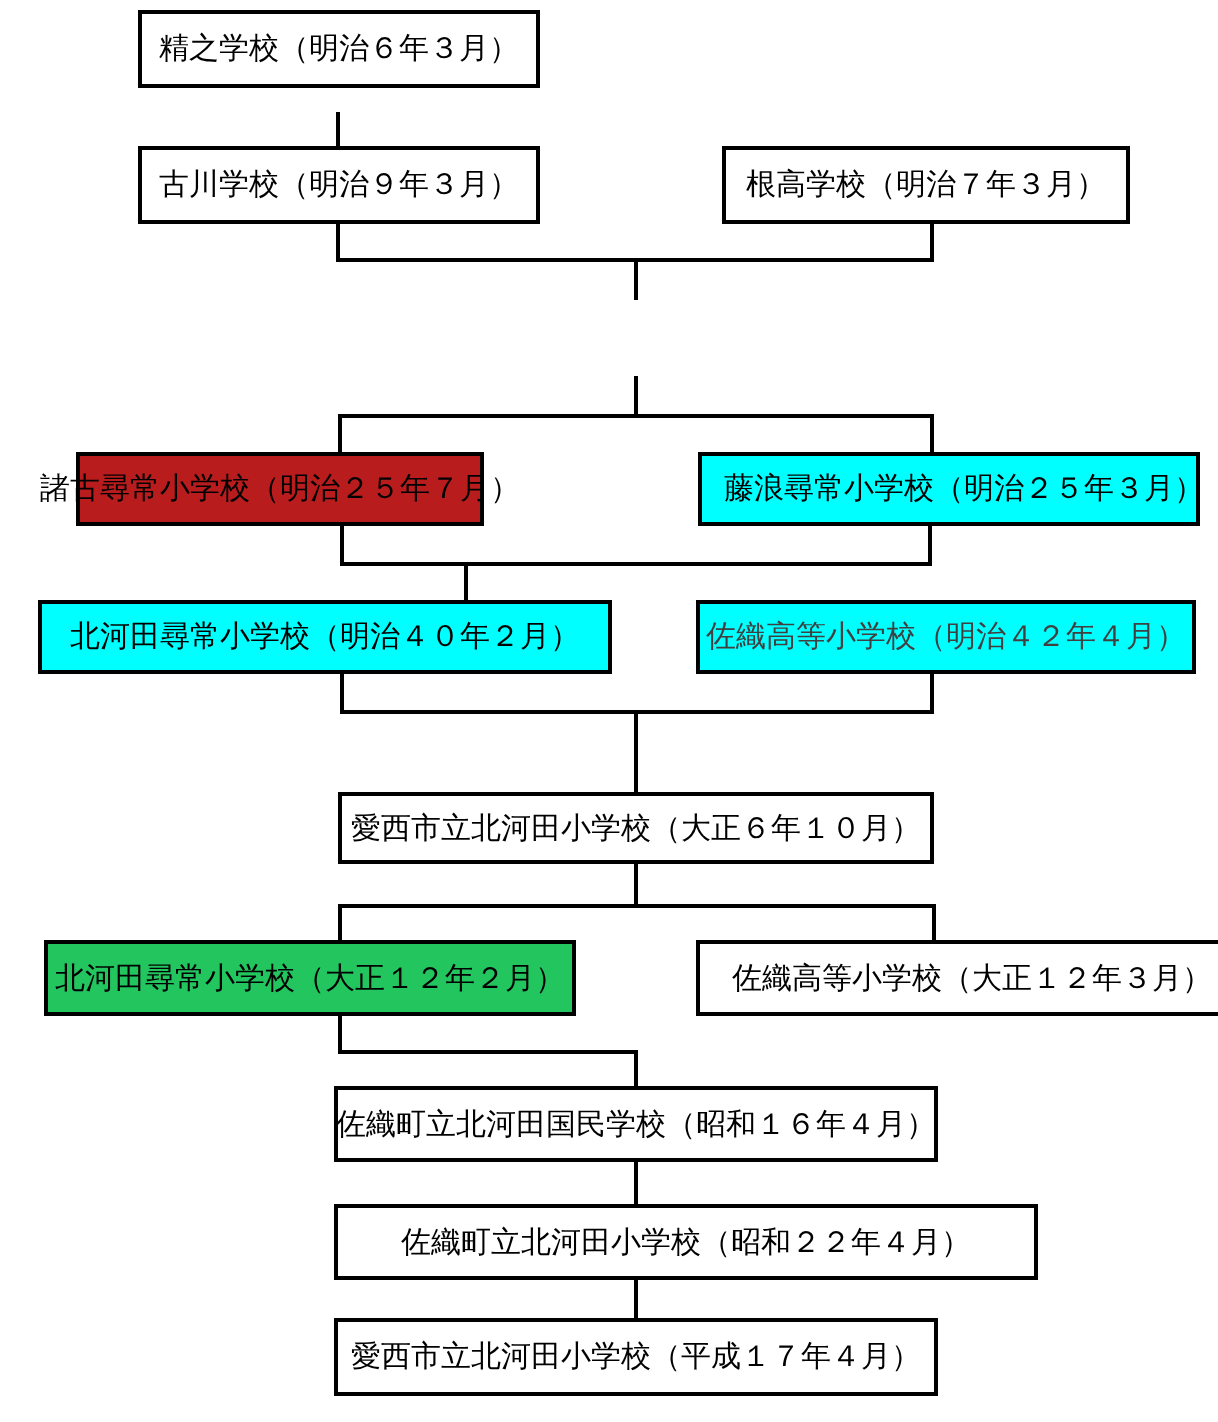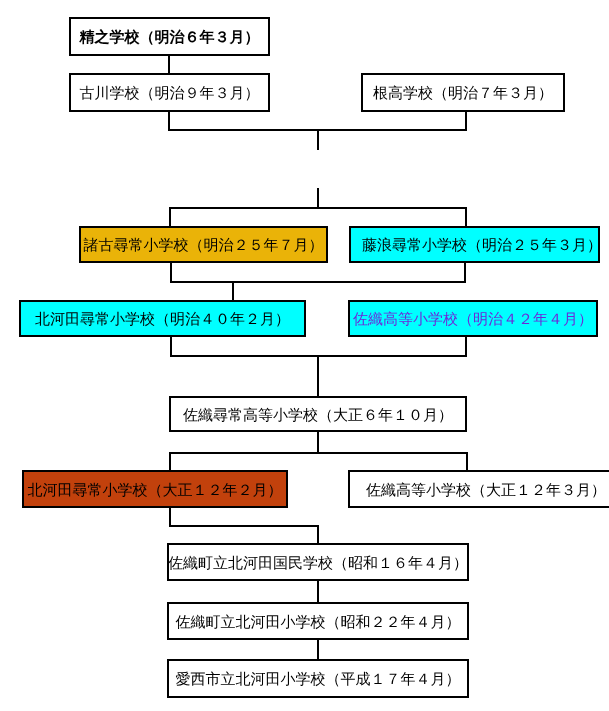--- a/index.html
+++ b/index.html
@@ -28,32 +28,32 @@
     line-height: 1;
   }
   .line {
     position: absolute;
   }
 </style>
 </head>
 <body>
 
 <div id="diagram-canvas">
-    <div class="node" style="left: 69px; top: 17px; width: 201px; height: 39px; background: rgb(255, 255, 255); border-color: rgb(0, 0, 0); color: rgb(0, 0, 0); font-weight: bold;">精之学校（明治６年３月）</div>
+    <div class="node" style="left: 69px; top: 5px; width: 201px; height: 39px; background: rgb(255, 255, 255); border-color: rgb(0, 0, 0); color: rgb(0, 0, 0);">精之学校（明治６年３月）</div>
     <div class="node" style="left: 69px; top: 73px; width: 201px; height: 39px; background: rgb(255, 255, 255); border-color: rgb(0, 0, 0); color: rgb(0, 0, 0);">古川学校（明治９年３月）</div>
     <div class="node" style="left: 361px; top: 73px; width: 204px; height: 39px; background: rgb(255, 255, 255); border-color: rgb(0, 0, 0); color: rgb(0, 0, 0);">根高学校（明治７年３月）</div>
-    <div class="node" style="left: 38px; top: 226px; width: 249px; height: 37px; background: #eab308; border-color: rgb(0, 0, 0); color: rgb(0, 0, 0); margin-left: 41px;">諸古尋常小学校（明治２５年７月）</div>
+    <div class="node" style="left: 38px; top: 226px; width: 204px; height: 37px; background: #b91c1c; border-color: rgb(0, 0, 0); color: rgb(0, 0, 0);">諸古尋常小学校（明治２５年７月）</div>
     <div class="node" style="left: 349px; top: 226px; width: 251px; height: 37px; background: rgb(0, 255, 255); border-color: rgb(0, 0, 0); color: rgb(0, 0, 0); padding-left: 15px;">藤浪尋常小学校（明治２５年３月）</div>
     <div class="node" style="left: 19px; top: 300px; width: 287px; height: 37px; background: rgb(0, 255, 255); border-color: rgb(0, 0, 0); color: rgb(0, 0, 0);">北河田尋常小学校（明治４０年２月）</div>
-    <div class="node" style="left: 348px; top: 300px; width: 250px; height: 37px; background: rgb(0, 255, 255); border-color: rgb(0, 0, 0); color: #6d28d9;">佐織高等小学校（明治４２年４月）</div>
-    <div class="node" style="left: 169px; top: 396px; width: 298px; height: 36px; background: rgb(255, 255, 255); border-color: rgb(0, 0, 0); color: rgb(0, 0, 0);">佐織尋常高等小学校（大正６年１０月）</div>
-    <div class="node" style="left: 22px; top: 470px; width: 266px; height: 38px; background: #c2410c; border-color: rgb(0, 0, 0); color: rgb(0, 0, 0);">北河田尋常小学校（大正１２年２月）</div>
+    <div class="node" style="left: 348px; top: 300px; width: 250px; height: 37px; background: rgb(0, 255, 255); border-color: rgb(0, 0, 0); color: #404040;">佐織高等小学校（明治４２年４月）</div>
+    <div class="node" style="left: 169px; top: 396px; width: 298px; height: 36px; background: rgb(255, 255, 255); border-color: rgb(0, 0, 0); color: rgb(0, 0, 0);">愛西市立北河田小学校（大正６年１０月）</div>
+    <div class="node" style="left: 22px; top: 470px; width: 266px; height: 38px; background: #22c55e; border-color: rgb(0, 0, 0); color: rgb(0, 0, 0);">北河田尋常小学校（大正１２年２月）</div>
     <div class="node" style="left: 348px; top: 470px; width: 276px; height: 38px; background: rgb(255, 255, 255); border-color: rgb(0, 0, 0); color: rgb(0, 0, 0);">佐織高等小学校（大正１２年３月）</div>
     <div class="node" style="left: 167px; top: 543px; width: 302px; height: 38px; background: rgb(255, 255, 255); border-color: rgb(0, 0, 0); color: rgb(0, 0, 0);">佐織町立北河田国民学校（昭和１６年４月）</div>
-    <div class="node" style="left: 167px; top: 602px; width: 302px; height: 38px; background: rgb(255, 255, 255); border-color: rgb(0, 0, 0); color: rgb(0, 0, 0);">佐織町立北河田小学校（昭和２２年４月）</div>
+    <div class="node" style="left: 167px; top: 602px; width: 352px; height: 38px; background: rgb(255, 255, 255); border-color: rgb(0, 0, 0); color: rgb(0, 0, 0);">佐織町立北河田小学校（昭和２２年４月）</div>
     <div class="node" style="left: 167px; top: 659px; width: 302px; height: 39px; background: rgb(255, 255, 255); border-color: rgb(0, 0, 0); color: rgb(0, 0, 0);">愛西市立北河田小学校（平成１７年４月）</div>
     <div class="line" style="background: rgb(0, 0, 0); left: 168px; top: 56px; width: 2px; height: 19px;"></div>
     <div class="line" style="background: rgb(0, 0, 0); left: 168px; top: 112px; width: 2px; height: 19px;"></div>
     <div class="line" style="background: rgb(0, 0, 0); left: 465px; top: 112px; width: 2px; height: 19px;"></div>
     <div class="line" style="background: rgb(0, 0, 0); left: 168px; top: 129px; width: 299px; height: 2px;"></div>
     <div class="line" style="background: rgb(0, 0, 0); left: 317px; top: 129px; width: 2px; height: 21px;"></div>
     <div class="line" style="background: rgb(0, 0, 0); left: 317px; top: 188px; width: 2px; height: 21px;"></div>
     <div class="line" style="background: rgb(0, 0, 0); left: 169px; top: 207px; width: 298px; height: 2px;"></div>
     <div class="line" style="background: rgb(0, 0, 0); left: 169px; top: 207px; width: 2px; height: 19px;"></div>
     <div class="line" style="background: rgb(0, 0, 0); left: 465px; top: 207px; width: 2px; height: 19px;"></div>

